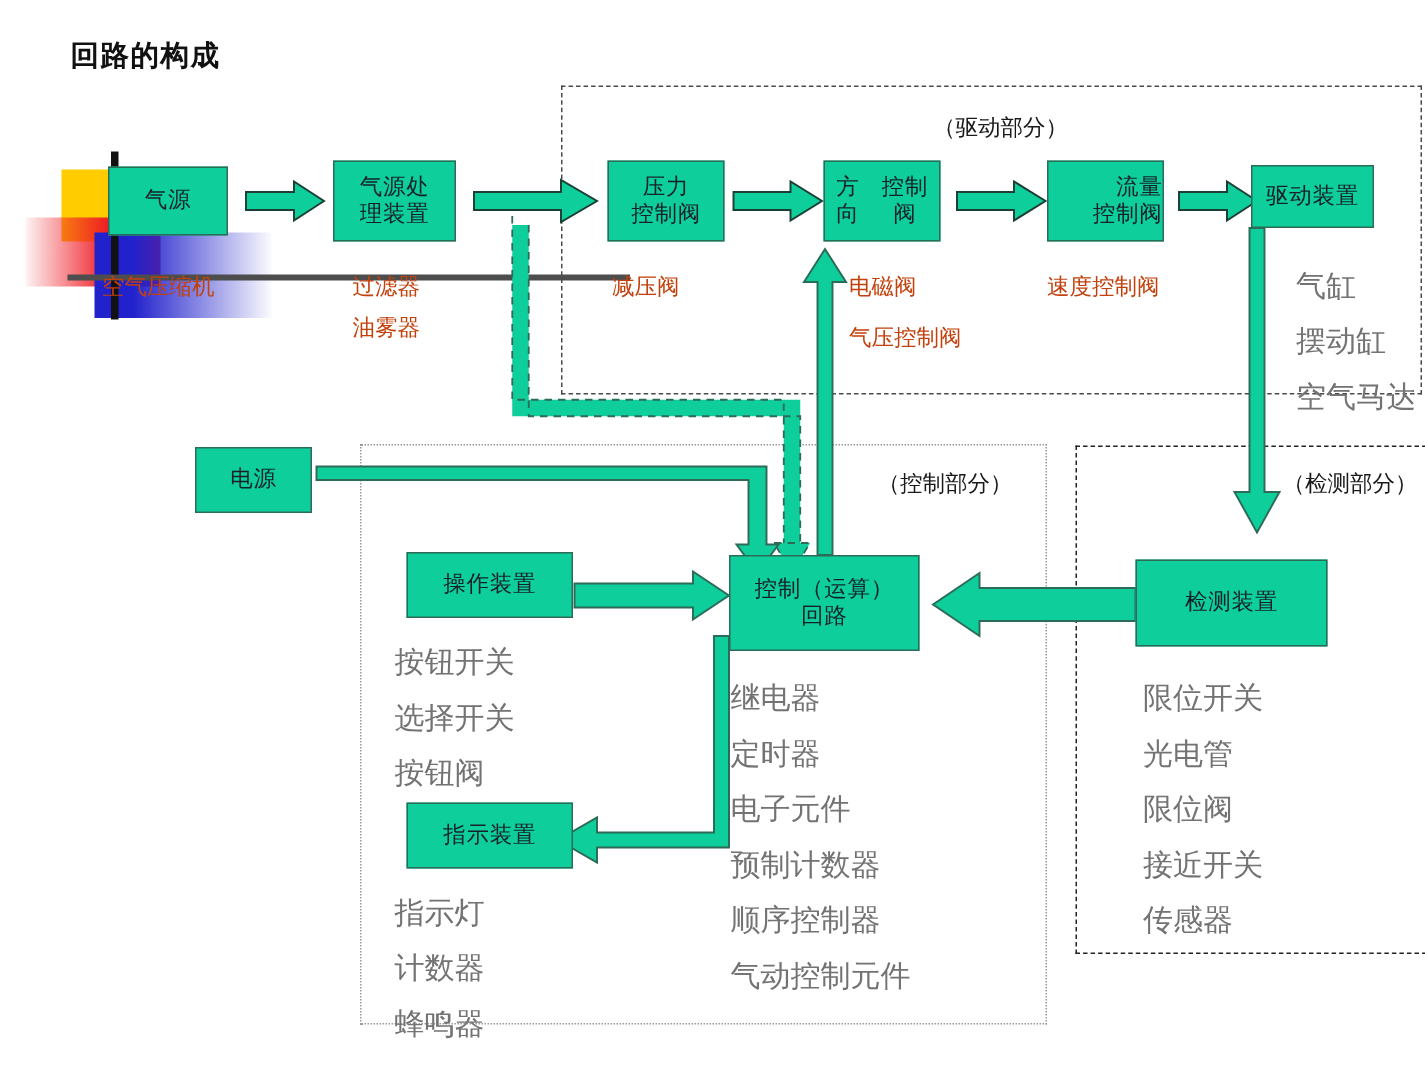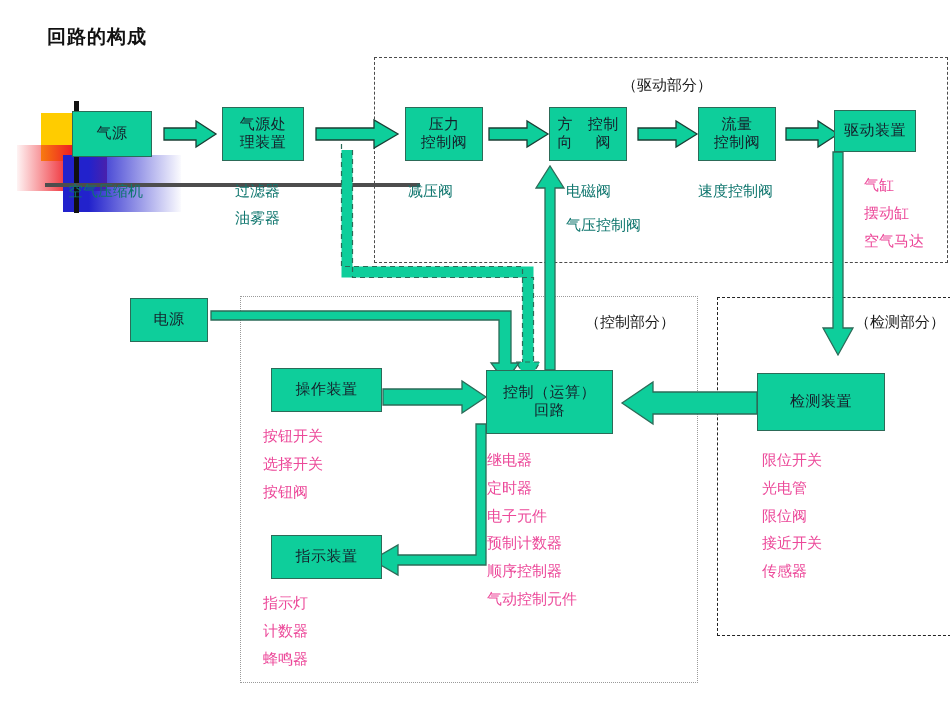--- a/index.html
+++ b/index.html
@@ -68,25 +68,25 @@
     text-align:center;
     color:#15202b;
     font-size:15px;
     line-height:1.18;
     letter-spacing:0.5px;
   }
   .box span{display:block;}
   
   .lbl{
     position:absolute;
-    font-size:15px;color:#0f766e;
+    font-size:15px;color:#c2410c;
     white-space:nowrap;line-height:1.55;
   }
   .lbl-stack{
-    position:absolute;font-size:15px;color:#ec4899;line-height:1.85;
+    position:absolute;font-size:20px;color:#737373;line-height:1.85;
   }
   
   #wires{position:absolute;left:0;top:0;width:950px;height:713px;}
 </style>
 </head>
 <body>
 
 <div id="stage">
 
   <div class="title">回路的构成</div>
@@ -162,21 +162,21 @@
   <div class="box" style="left:405px;top:107px;width:78px;height:54px;flex-direction:column;">
     <span>压力</span>
     <span>控制阀</span>
   </div>
 
   <div class="box" style="left:549px;top:107px;width:78px;height:54px;flex-direction:row;">
     <span>方向</span>
     <span>控制阀</span>
   </div>
 
-  <div class="box" style="left:698px;top:107px;width:78px;height:54px;flex-direction:column;">
+  <div class="box" style="left:698px;top:107px;width:78px;height:54px;flex-direction:column;align-items:flex-end;">
     <span>流量</span>
     <span>控制阀</span>
   </div>
 
   <div class="box" style="left:834px;top:110px;width:82px;height:42px;">
     <span>驱动装置</span>
   </div>
 
   <div class="box" style="left:130px;top:298px;width:78px;height:44px;">
     <span>电源</span>

